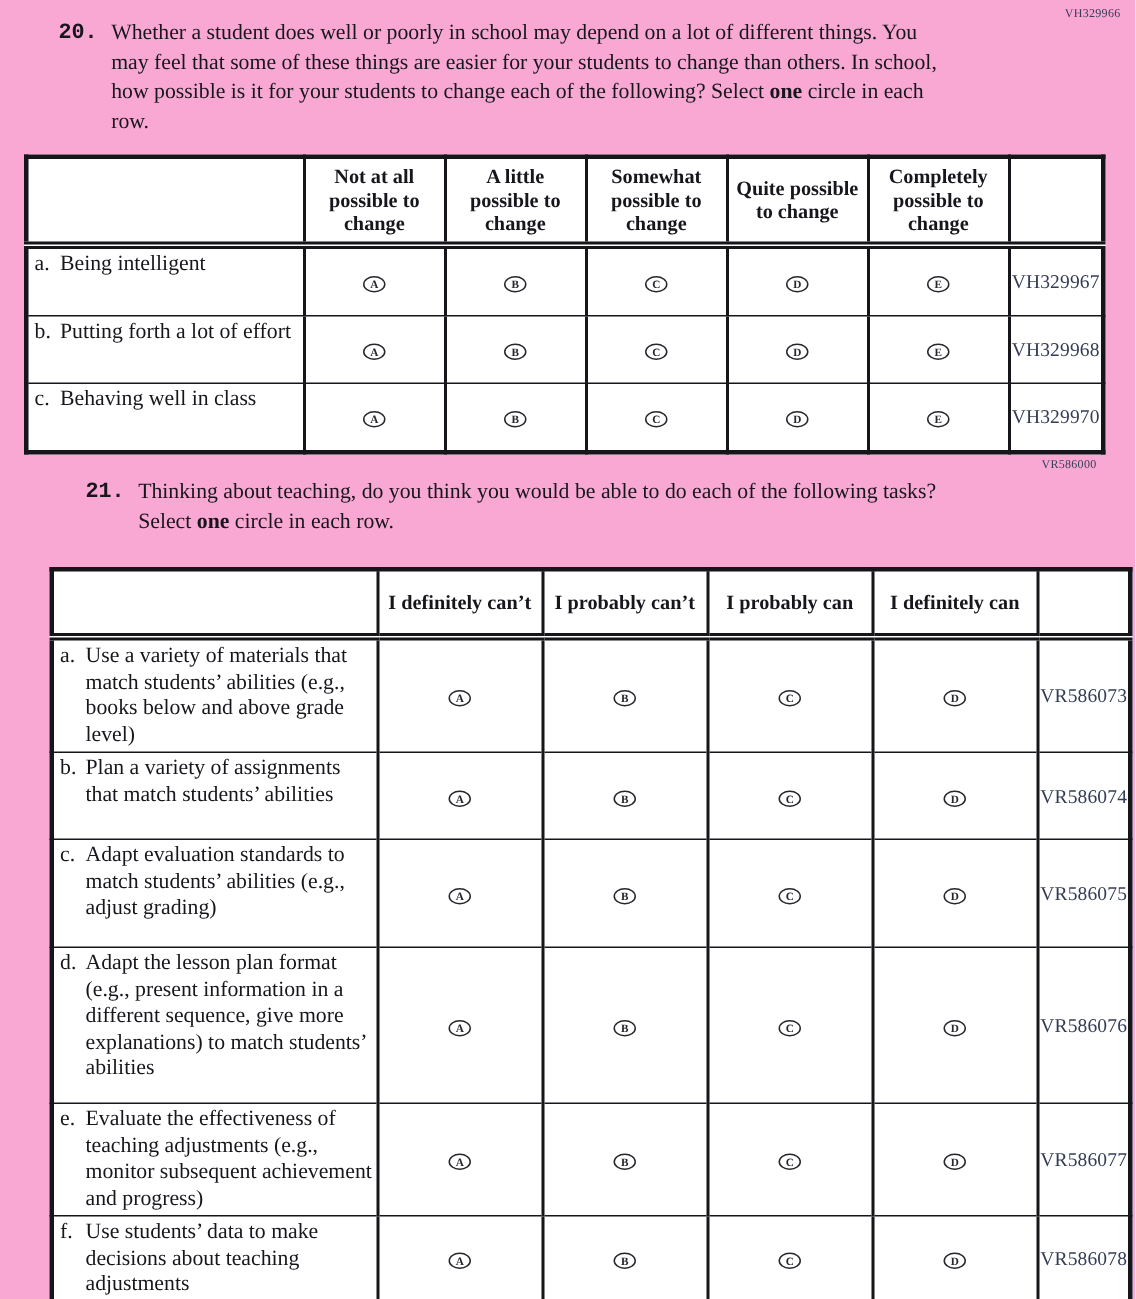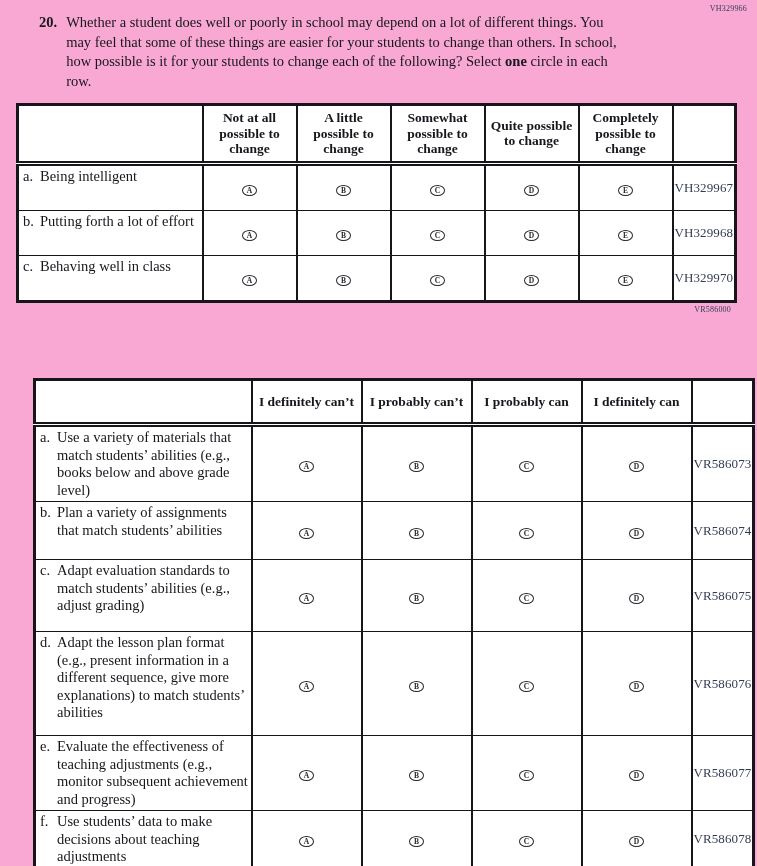--- a/index.html
+++ b/index.html
@@ -10,21 +10,21 @@
   .qcode {
     position:absolute; font-size:8px; letter-spacing:0.2px;
     color:#343c55; font-family:"Liberation Serif", serif;
   }
   #code-q20 { top:4px; right:10px; }
   #code-q21 { top:305px; right:26px; }
 
   .question { position:absolute; display:flex; }
   #q20-block { top:13px; left:39px; }
   #q21-block { top:319px; left:57px; }
-  .qnum { font-weight:bold; font-size:14.5px; line-height:19.5px; margin-right:9px; white-space:nowrap; }
+  .qnum { font-weight:bold; font-size:14.5px; line-height:19.5px; margin-right:9px; white-space:nowrap;font-family:Liberation Mono, monospace; }
   .qtext { font-size:14.5px; line-height:19.5px; }
   #q20-block .qtext { width:557px; }
   #q21-block .qtext { width:562px; }
 
   table.survey {
     position:absolute; border-collapse:collapse; table-layout:fixed;
     background:#fff; border:3px solid #15151a;
   }
   #t20 { left:16px; top:103px; }
   #t21 { left:33px; top:378px; }
@@ -128,20 +128,24 @@
         <td class="optcell"><span class="opt">C</span></td>
         <td class="optcell"><span class="opt">D</span></td>
         <td class="optcell"><span class="opt">E</span></td>
         <td class="codecell">VH329970</td>
       </tr>
     </tbody>
   </table>
 
   <div class="qcode" id="code-q21">VR586000</div>
 
+  <div class="question" id="q21-block">
+    <span class="qnum">21.</span>
+    <div class="qtext"><span>Thinking about teaching, do you think you would be able to do each of the following tasks? Select</span> <b>one</b> <span>circle in each row.</span></div>
+  </div>
 
   <table class="survey" id="t21">
     <colgroup>
       <col style="width:217px">
         <col style="width:110px">
         <col style="width:110px">
       <col style="width:110px">
         <col style="width:110px">
         <col style="width:38px">
     </colgroup>

